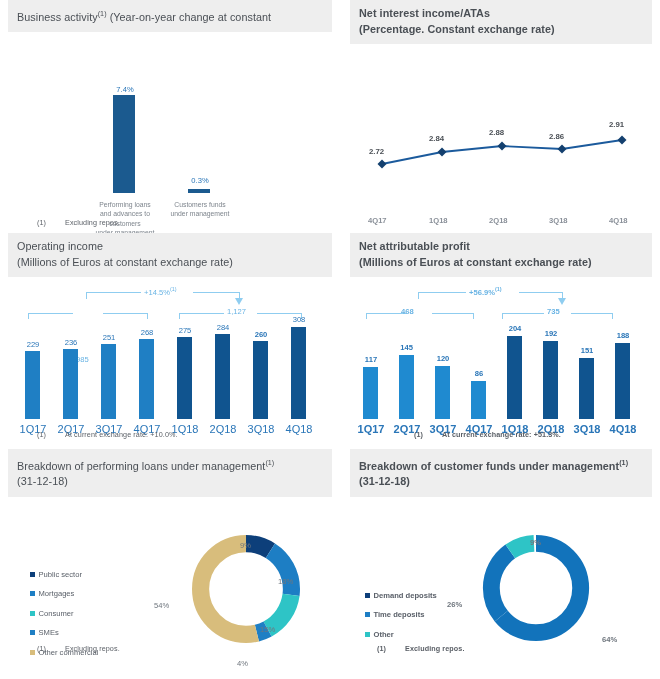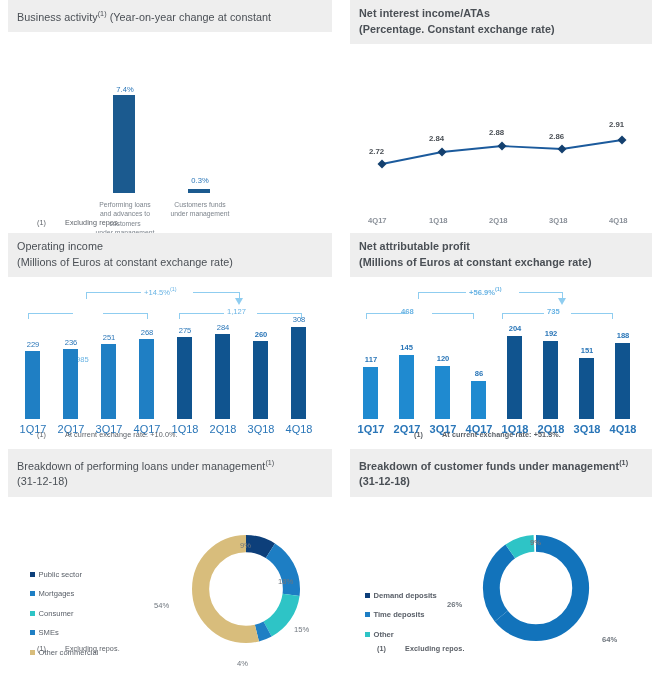--- a/index.html
+++ b/index.html
@@ -266,21 +266,21 @@
           <circle r="15.9" cx="21" cy="21" fill="transparent" stroke="#0d3f7a" stroke-width="6" stroke-dasharray="9 91" stroke-dashoffset="0"></circle>
           <circle r="15.9" cx="21" cy="21" fill="transparent" stroke="#1d7ec4" stroke-width="6" stroke-dasharray="18 82" stroke-dashoffset="-9"></circle>
           <circle r="15.9" cx="21" cy="21" fill="transparent" stroke="#2ec4c6" stroke-width="6" stroke-dasharray="15 85" stroke-dashoffset="-27"></circle>
           <circle r="15.9" cx="21" cy="21" fill="transparent" stroke="#1f7fc4" stroke-width="6" stroke-dasharray="4 96" stroke-dashoffset="-42"></circle>
           <circle r="15.9" cx="21" cy="21" fill="transparent" stroke="#d8bd7c" stroke-width="6" stroke-dasharray="54 46" stroke-dashoffset="-46"></circle>
         </g>
       </svg>
 
       <div class="d-lbl" style="left:232px; top:44px;">9%</div>
       <div class="d-lbl" style="left:270px; top:80px;">18%</div>
-      <div class="d-lbl" style="left:286px; top:128px;">15%</div>
+      <div class="d-lbl" style="left:252px; top:128px;">15%</div>
       <div class="d-lbl" style="left:229px; top:162px;">4%</div>
       <div class="d-lbl" style="left:146px; top:104px;">54%</div>
 
       <div class="legend" style="left:22px; top:73px;">
         <div class="leg-row">
           <span class="sw" style="background:#0d3f7a"></span>
           <span>Public sector</span>
         </div>
         <div class="leg-row">
           <span class="sw" style="background:#1d7ec4"></span>

